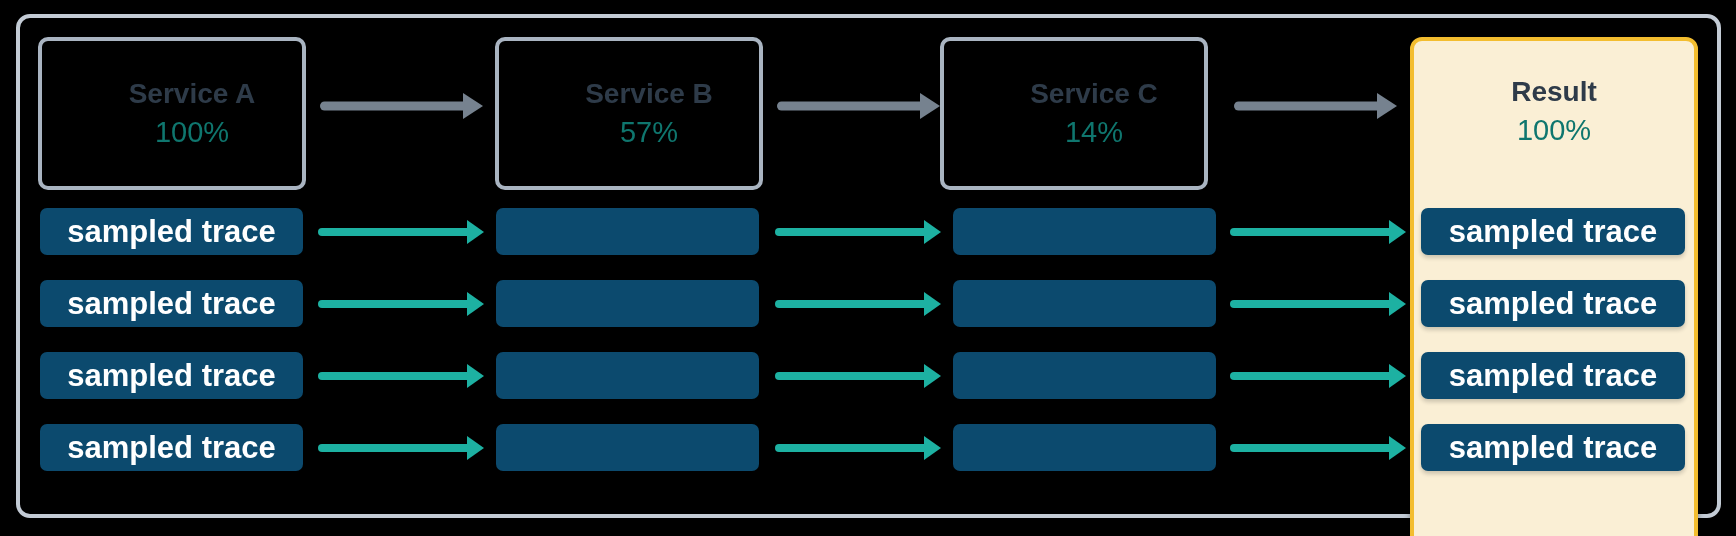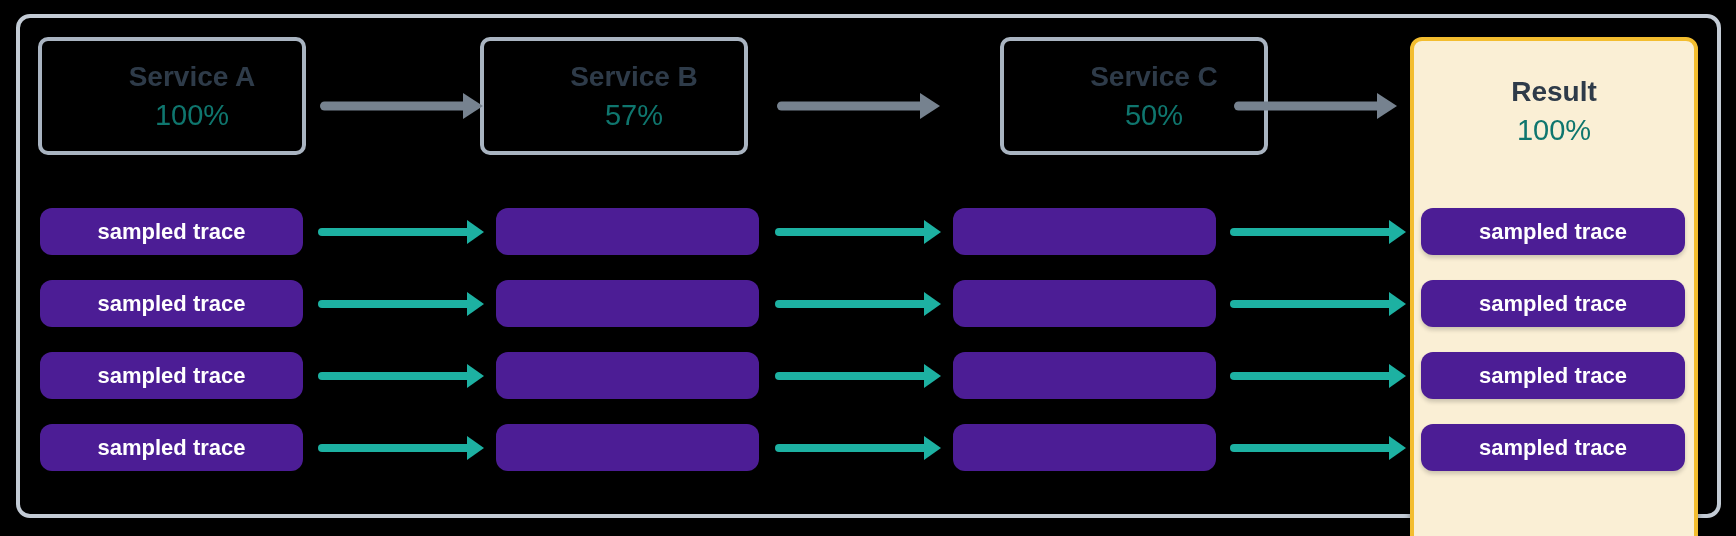--- a/index.html
+++ b/index.html
@@ -20,21 +20,21 @@
     left: 16px; top: 14px;
     width: 1705px; height: 504px;
     border: 4px solid #C3CBD5;
     border-radius: 14px;
     box-sizing: border-box;
     background: transparent;
   }
   .node {
     position: absolute;
     top: 37px;
-    width: 268px; height: 118px;
+    width: 268px; height: 153px;
     border: 4px solid #A9B4C1;
     border-radius: 10px;
     box-sizing: border-box;
     display: flex;
     flex-direction: column;
     align-items: center;
     justify-content: center;
     gap: 10px;
     background: transparent;
     padding-left: 40px;
@@ -67,27 +67,27 @@
     height: 140px;
     display: flex;
     flex-direction: column;
     align-items: center;
     justify-content: center;
     gap: 10px;
   }
   .trace {
     position: absolute;
     height: 47px;
-    background: #4c1d95;
-    border-radius: 12px;
+    background: #0c4a6e;
+    border-radius: 7px;
     display: flex;
     align-items: center;
     justify-content: center;
     color: #FFFFFF;
-    font-size: 22px;
+    font-size: 31px;
     font-weight: 700;
     box-sizing: border-box;
   }
   .trace.in-result {
     box-shadow: 0 3px 4px rgba(0,0,0,0.18);
   }
   .arrow {
     position: absolute;
     height: 26px;
   }
@@ -120,27 +120,27 @@
 <body>
 
 <div class="canvas">
 
   <div class="frame"></div>
 
   <div class="node" style="left:38px">
     <div class="node-label">Service A</div>
     <div class="node-value">100%</div>
   </div>
-  <div class="node" style="left:480px">
+  <div class="node" style="left:495px">
     <div class="node-label">Service B</div>
     <div class="node-value">57%</div>
   </div>
-  <div class="node" style="left:1000px">
+  <div class="node" style="left:940px">
     <div class="node-label">Service C</div>
-    <div class="node-value">50%</div>
+    <div class="node-value">14%</div>
   </div>
 
   <div class="result-box">
     <div class="result-head">
       <div class="node-label">Result</div>
       <div class="node-value">100%</div>
     </div>
   </div>
 
   <div class="arrow gray" style="left:320px;  top:93px; width:163px"></div>

